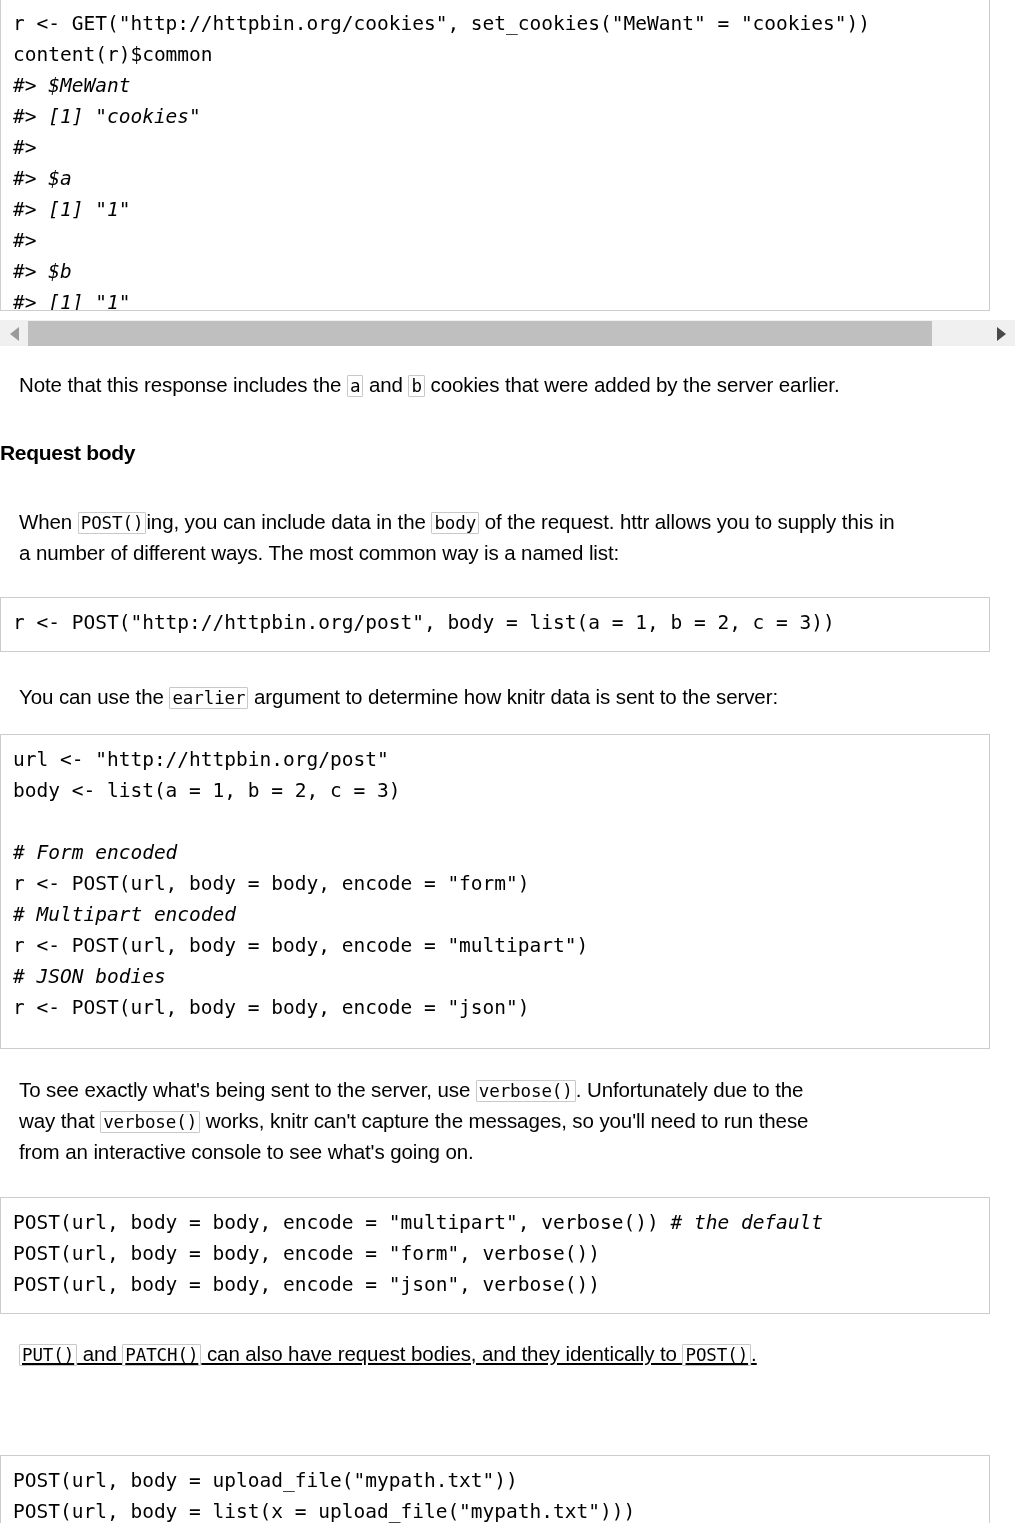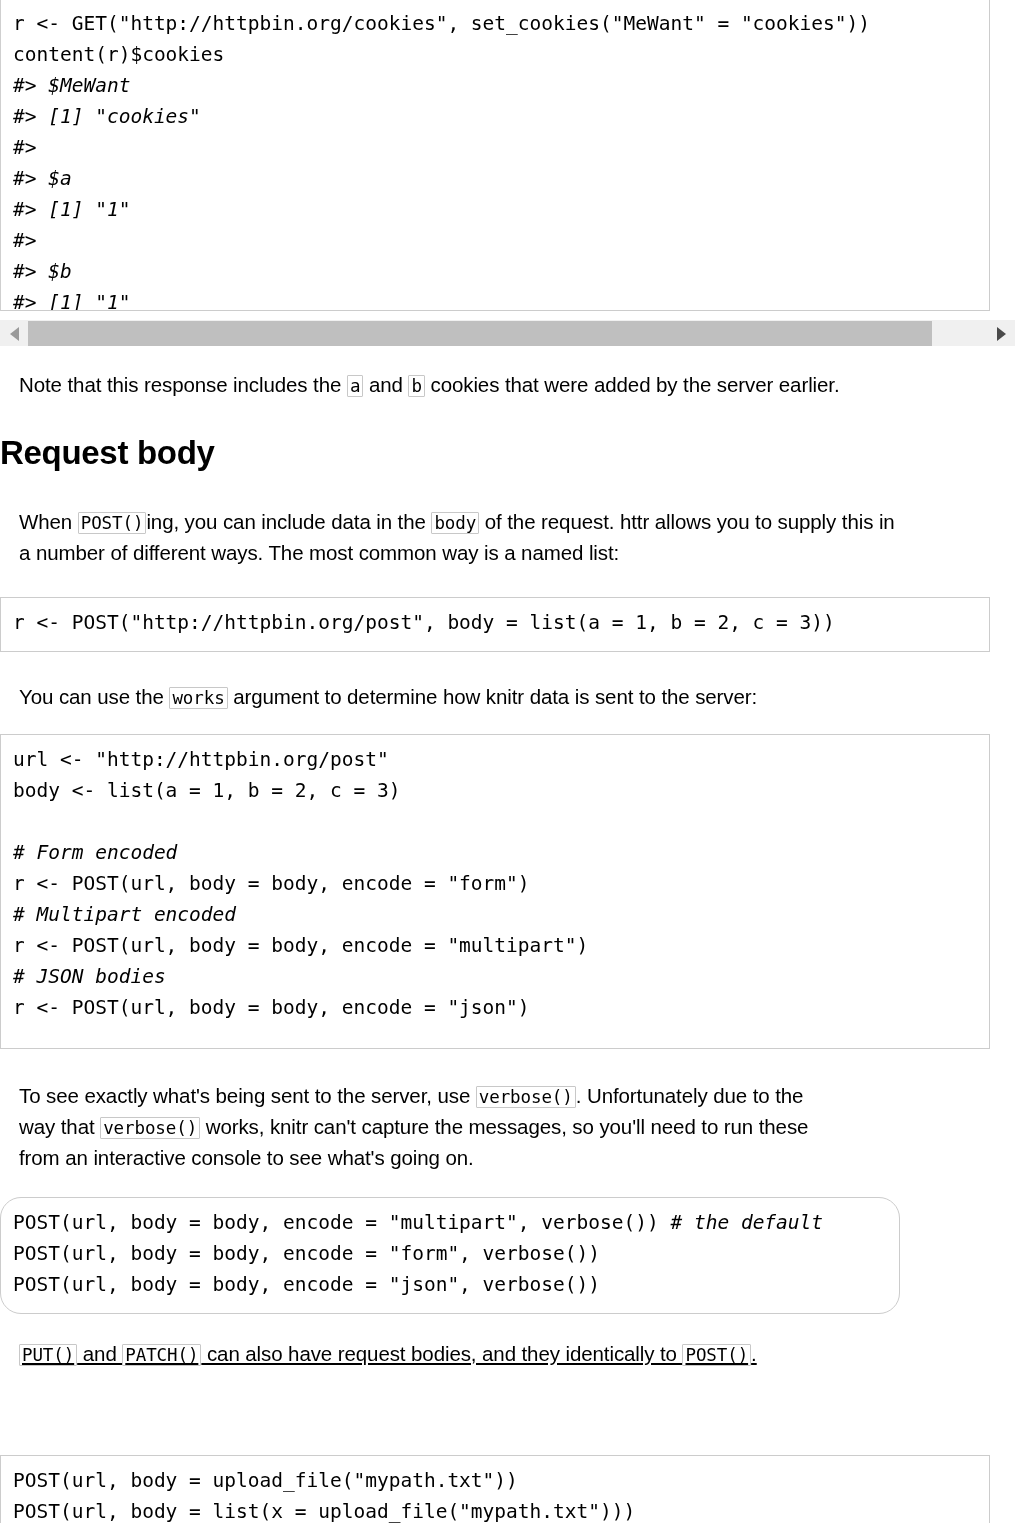--- a/index.html
+++ b/index.html
@@ -27,21 +27,21 @@
     font-family: "Liberation Sans", sans-serif;
     font-size: 20.5px;
     line-height: 31px;
     color: #000000;
     letter-spacing: -0.1px;
     padding-left: 19px;
   }
   h2.section-heading {
     margin: 0;
     font-family: "Liberation Sans", sans-serif;
-    font-size: 33px;
+    font-size: 21px;
     line-height: 38px;
     font-weight: bold;
     color: #000000;
     letter-spacing: -0.3px;
   }
 
   
   code.inline {
     font-family: "DejaVu Sans Mono", monospace;
     font-size: 17.5px;
@@ -118,34 +118,34 @@
 
   
   #block-cookies-output { position:absolute; left:0px;  top:-2px;   width:990px; height:313px; border-left-color:#cfcfcf; }
   #scrollbar-cookies    { position:absolute; left:0px;  top:320px;  width:1015px; height:26px; }
   #para-note            { position:absolute; left:0px;  top:369px;  width:1015px; }
   #heading-request-body { position:absolute; left:0px;  top:434px;  width:1015px; }
   #para-when-post       { position:absolute; left:0px;  top:506px;  width:885px; }
   #block-post-list      { position:absolute; left:0px;  top:597px;  width:990px; height:55px; }
   #para-encode          { position:absolute; left:0px;  top:681px;  width:1015px; }
   #block-encode-ways    { position:absolute; left:0px;  top:734px;  width:990px; height:315px; }
-  #para-verbose         { position:absolute; left:0px;  top:1074px; width:805px;margin-top:6px; }
-  #block-verbose        { position:absolute; left:0px;  top:1197px; width:900px; height:117px;border-radius:21px; }
+  #para-verbose         { position:absolute; left:0px;  top:1074px; width:805px; }
+  #block-verbose        { position:absolute; left:0px;  top:1197px; width:990px; height:117px; }
   #para-put-patch       { position:absolute; left:0px;  top:1338px; width:1015px;text-decoration:underline; }
   #para-files-off-disk  { position:absolute; left:0px;  top:1468px; width:1015px; }
   #block-upload-file    { position:absolute; left:0px;  top:1455px; width:990px; height:80px; }
 </style>
 </head>
 <body>
 
 <div class="page">
 
   <div class="codeblock" id="block-cookies-output">
     <pre class="code"><span class="ln">r &lt;- GET("http://httpbin.org/cookies", set_cookies("MeWant" = "cookies"))</span>
-<span class="ln">content(r)$cookies</span>
+<span class="ln">content(r)$common</span>
 <span class="out">#&gt; $MeWant</span>
 <span class="out">#&gt; [1] "cookies"</span>
 <span class="out">#&gt; </span>
 <span class="out">#&gt; $a</span>
 <span class="out">#&gt; [1] "1"</span>
 <span class="out">#&gt; </span>
 <span class="out">#&gt; $b</span>
 <span class="out">#&gt; [1] "1"</span></pre>
   </div>
 
@@ -164,21 +164,21 @@
   <p class="prose" id="para-note"><span>Note that this response includes the </span><code class="inline">a</code><span> and </span><code class="inline">b</code><span> cookies that were added by the server earlier.</span></p>
 
   <h2 class="section-heading" id="heading-request-body">Request body</h2>
 
   <p class="prose" id="para-when-post"><span>When </span><code class="inline">POST()</code><span>ing, you can include data in the </span><code class="inline">body</code><span> of the request. httr allows you to supply this in a number of different ways. The most common way is a named list:</span></p>
 
   <div class="codeblock" id="block-post-list">
     <pre class="code"><span class="ln">r &lt;- POST("http://httpbin.org/post", body = list(a = 1, b = 2, c = 3))</span></pre>
   </div>
 
-  <p class="prose" id="para-encode"><span>You can use the </span><code class="inline">works</code><span> argument to determine how knitr data is sent to the server:</span></p>
+  <p class="prose" id="para-encode"><span>You can use the </span><code class="inline">earlier</code><span> argument to determine how knitr data is sent to the server:</span></p>
 
   <div class="codeblock" id="block-encode-ways">
     <pre class="code"><span class="ln">url &lt;- "http://httpbin.org/post"</span>
 <span class="ln">body &lt;- list(a = 1, b = 2, c = 3)</span>
 <span class="ln"></span>
 <span class="cmt"># Form encoded</span>
 <span class="ln">r &lt;- POST(url, body = body, encode = "form")</span>
 <span class="cmt"># Multipart encoded</span>
 <span class="ln">r &lt;- POST(url, body = body, encode = "multipart")</span>
 <span class="cmt"># JSON bodies</span>

